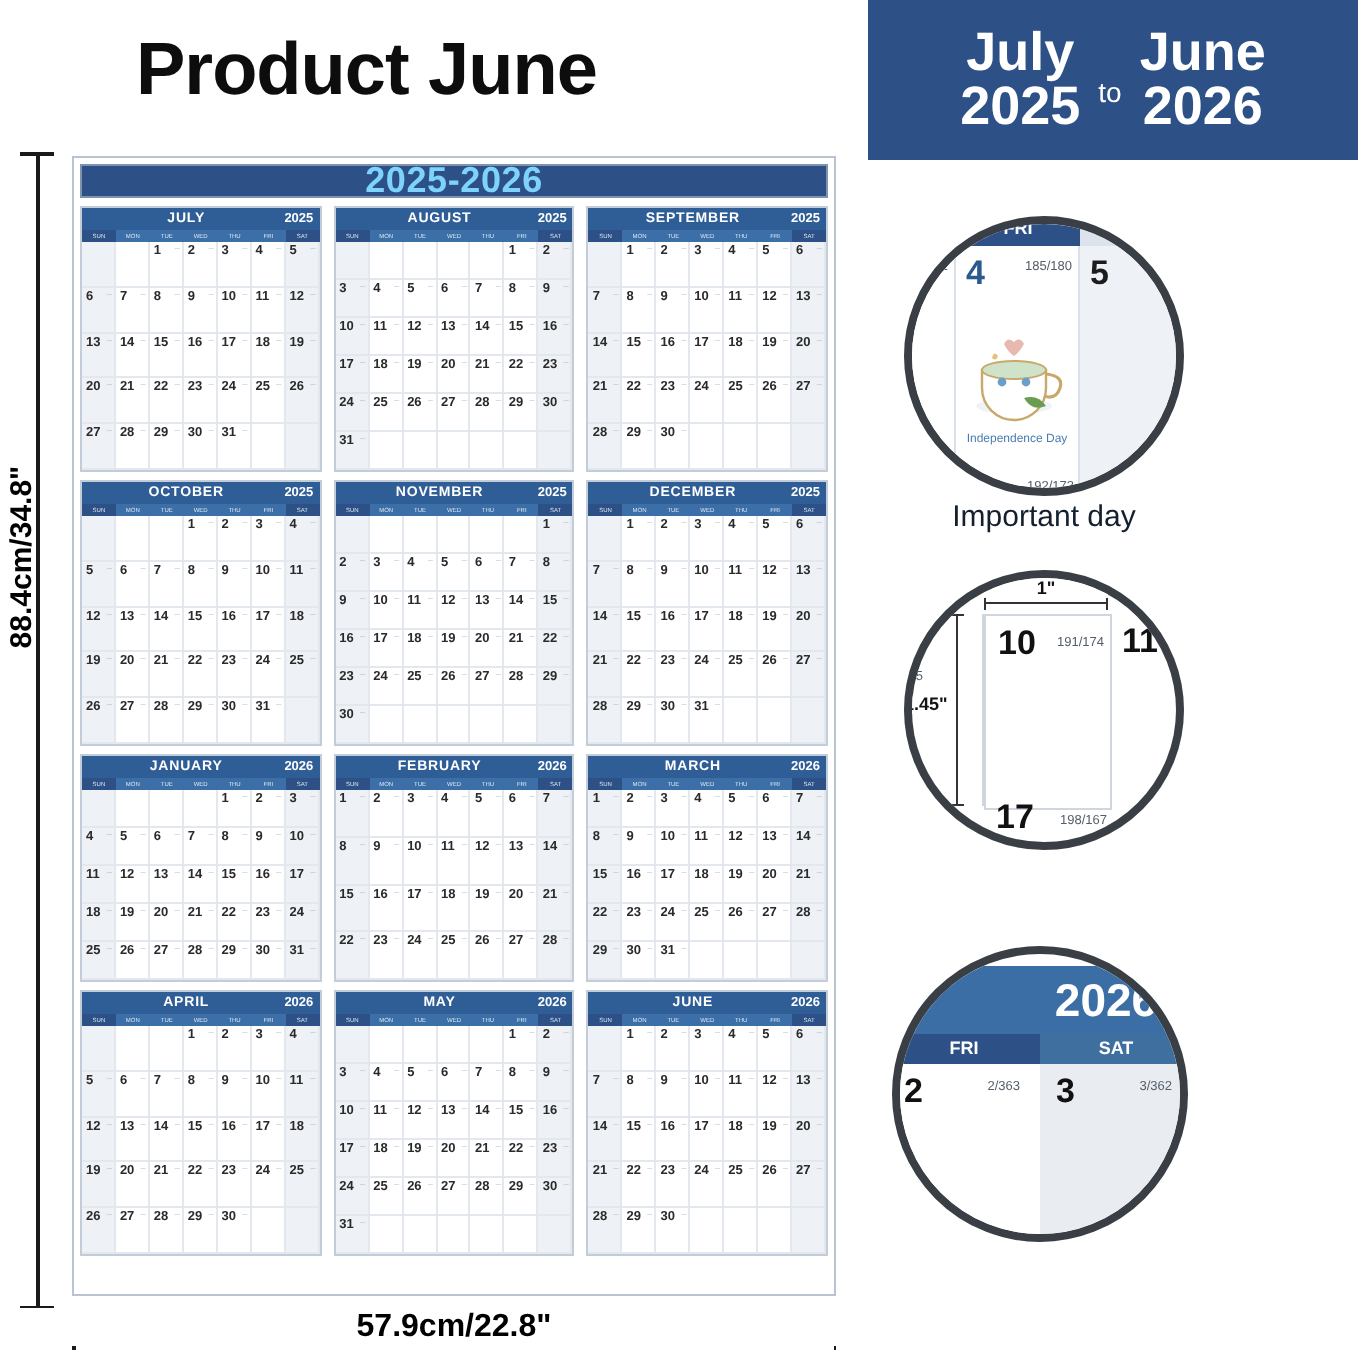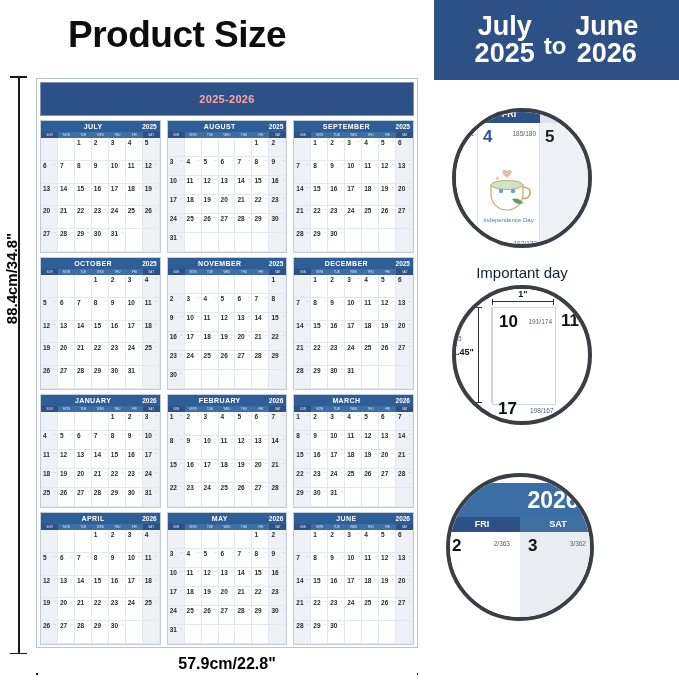--- a/index.html
+++ b/index.html
@@ -15,21 +15,21 @@
     font-size:37px;font-weight:bold;letter-spacing:-0.5px;color:#0d0d0d;
   }
   
   #date-range-banner{
     position:absolute;left:434px;top:0px;width:245px;height:80px;
     background:#2d5186;color:#ffffff;
     display:flex;align-items:center;justify-content:center;gap:9px;
   }
   .dr-col{display:flex;flex-direction:column;align-items:center;line-height:1.0;}
   .dr-col span{font-size:27px;font-weight:bold;}
-  #date-range-to{font-size:24px;font-weight:bold;padding-top:12px;}
+  #date-range-to{font-size:14px;font-weight:normal;padding-top:12px;}
 
   
   #height-dim{position:absolute;left:6px;top:76px;width:26px;height:578px;}
   #height-dim .bar{position:absolute;left:12px;top:0;width:1.5px;height:100%;background:#1a1a1a;}
   #height-dim .cap{position:absolute;left:4px;width:17px;height:1.5px;background:#1a1a1a;}
   #height-dim .cap.t{top:0;}
   #height-dim .cap.b{bottom:0;}
   #height-dim-label{
     position:absolute;left:-49px;top:270px;width:120px;text-align:center;
     transform:rotate(-90deg);font-size:15px;font-weight:bold;color:#000;
@@ -45,23 +45,23 @@
   }
   #width-dim-label span{background:#fff;padding:0 6px;}
 
   
   #calendar-poster{
     position:absolute;left:36px;top:78px;width:382px;height:570px;
     background:#ffffff;border:1px solid #b9c4d2;
     box-sizing:border-box;padding:3px;
   }
   #calendar-year-banner{
-    height:34px;background:#2d5186;color:#fca5a5;
+    height:17px;background:#2d5186;color:#7dd3fc;
     display:flex;align-items:center;justify-content:center;
-    font-size:11px;font-weight:bold;letter-spacing:0.3px;
+    font-size:18px;font-weight:bold;letter-spacing:0.3px;
     border:1px solid #7d93b0;box-sizing:border-box;
   }
   #months-grid{
     display:grid;grid-template-columns:repeat(3,1fr);
     gap:4px 6px;margin-top:4px;
   }
   .month-card{
     border:1px solid #c3cdda;background:#fff;box-sizing:border-box;
     display:flex;flex-direction:column;
   }
@@ -91,21 +91,21 @@
     position:absolute;right:1px;top:2px;font-size:2.6px;color:#9aa4b0;
   }
 
   
   .callout{position:absolute;}
   .circle{
     border-radius:50%;border:4px solid #3a3f45;background:#fff;
     overflow:hidden;position:relative;box-sizing:border-box;
   }
   .callout-label{
-    text-align:center;font-size:15px;color:#14202e;margin-top:16px;
+    text-align:center;font-size:15px;color:#14202e;margin-top:2px;
   }
   
   #callout-important{left:447px;top:108px;width:150px;}
   #callout-important .circle{width:140px;height:140px;margin:0 auto;}
   .c1-inner{position:absolute;left:-34px;top:-6px;width:208px;}
   .c1-head{display:grid;grid-template-columns:56px 62px 56px;}
   .c1-head div{height:17px;font-size:9px;font-weight:bold;color:#fff;text-align:center;line-height:17px;}
   .c1-head .a{background:#2d5186;}
   .c1-head .b{background:#2d5186;}
   .c1-head .c{background:#dce3ec;}
@@ -151,21 +151,21 @@
   .c3-dow .s{background:#3f6f9f;}
   .c3-cells{display:grid;grid-template-columns:76px 76px;height:90px;}
   .c3-cell{position:relative;background:#fff;}
   .c3-cell.shade{background:#e9edf2;}
   .c3-cell .big{position:absolute;left:8px;top:4px;font-size:17px;font-weight:bold;color:#111;}
   .c3-cell .cnt{position:absolute;right:10px;top:8px;font-size:6.5px;color:#555e69;}
 </style>
 </head>
 <body>
 
-<div id="product-title">Product Size</div>
+<div id="product-title">Product June</div>
 
 <div id="date-range-banner">
   <div class="dr-col">
     <span>July</span>
     <span>2025</span>
   </div>
   <div id="date-range-to">to</div>
   <div class="dr-col">
     <span>June</span>
     <span>2026</span>

